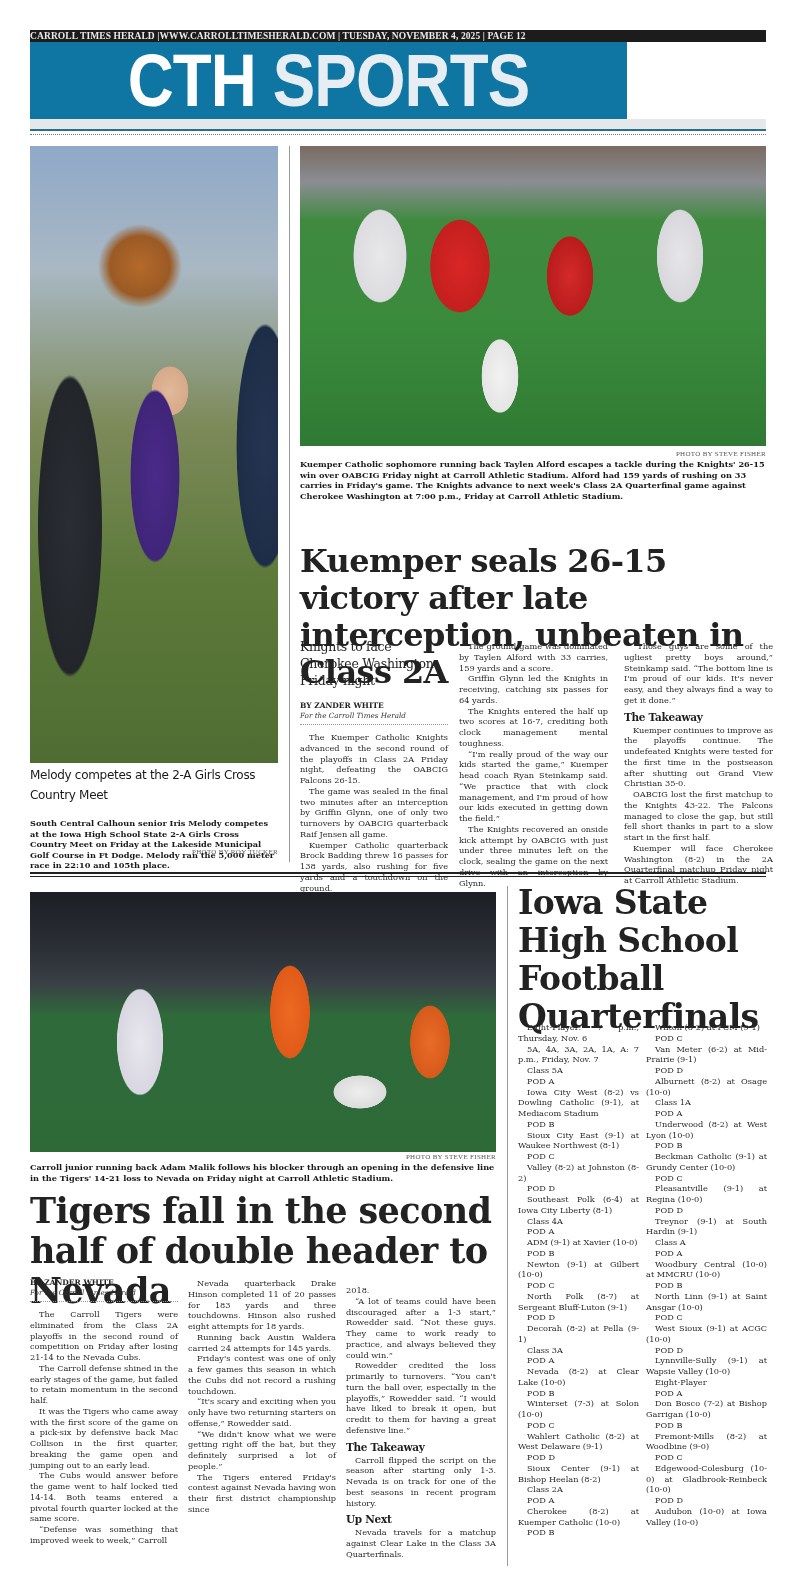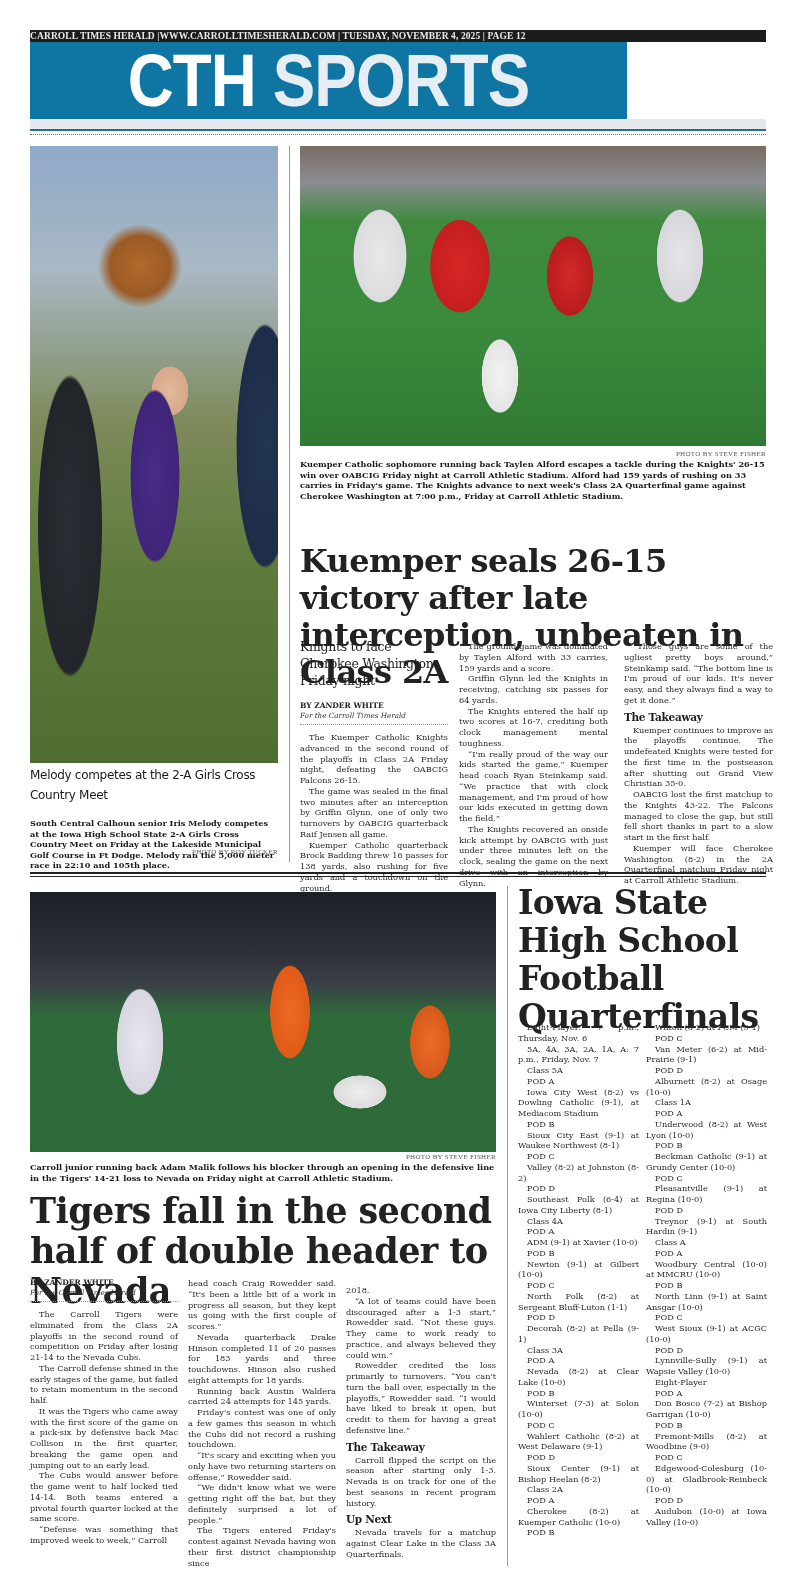--- a/index.html
+++ b/index.html
@@ -148,21 +148,20 @@
   <div class="col" style="margin-top:7px;">
     <p>The Carroll Tigers were eliminated from the Class 2A playoffs in the second round of competition on Friday after losing 21-14 to the Nevada Cubs.</p>
     <p>The Carroll defense shined in the early stages of the game, but failed to retain momentum in the second half.</p>
     <p>It was the Tigers who came away with the first score of the game on a pick-six by defensive back Mac Collison in the first quarter, breaking the game open and jumping out to an early lead.</p>
     <p>The Cubs would answer before the game went to half locked tied 14-14. Both teams entered a pivotal fourth quarter locked at the same score.</p>
     <p>“Defense was something that improved week to week,” Carroll</p>
   </div>
 </div>
 
 <div class="abs col" style="left:188px; top:1278px; width:148px;">
-  <p class="noindent">head coach Craig Rowedder said. “It's been a little bit of a work in progress all season, but they kept us going with the first couple of scores.”</p>
   <p>Nevada quarterback Drake Hinson completed 11 of 20 passes for 183 yards and three touchdowns. Hinson also rushed eight attempts for 18 yards.</p>
   <p>Running back Austin Waldera carried 24 attempts for 145 yards.</p>
   <p>Friday's contest was one of only a few games this season in which the Cubs did not record a rushing touchdown.</p>
   <p>“It's scary and exciting when you only have two returning starters on offense,” Rowedder said.</p>
   <p>“We didn't know what we were getting right off the bat, but they definitely surprised a lot of people.”</p>
   <p>The Tigers entered Friday's contest against Nevada having won their first district championship since</p>
 </div>
 
 <div class="abs col" style="left:346px; top:1278px; width:150px;margin-top:7px;">
   <p class="noindent">2018.</p>
@@ -189,21 +188,21 @@
     <p>POD C</p>
     <p>Valley (8-2) at Johnston (8-2)</p>
     <p>POD D</p>
     <p>Southeast Polk (6-4) at Iowa City Liberty (8-1)</p>
     <p>Class 4A</p>
     <p>POD A</p>
     <p>ADM (9-1) at Xavier (10-0)</p>
     <p>POD B</p>
     <p>Newton (9-1) at Gilbert (10-0)</p>
     <p>POD C</p>
-    <p>North Polk (8-2) at Sergeant Bluff-Luton (1-1)</p>
+    <p>North Polk (8-7) at Sergeant Bluff-Luton (9-1)</p>
     <p>POD D</p>
     <p>Decorah (8-2) at Pella (9-1)</p>
     <p>Class 3A</p>
     <p>POD A</p>
     <p>Nevada (8-2) at Clear Lake (10-0)</p>
     <p>POD B</p>
     <p>Winterset (7-3) at Solon (10-0)</p>
     <p>POD C</p>
     <p>Wahlert Catholic (8-2) at West Delaware (9-1)</p>
     <p>POD D</p>

